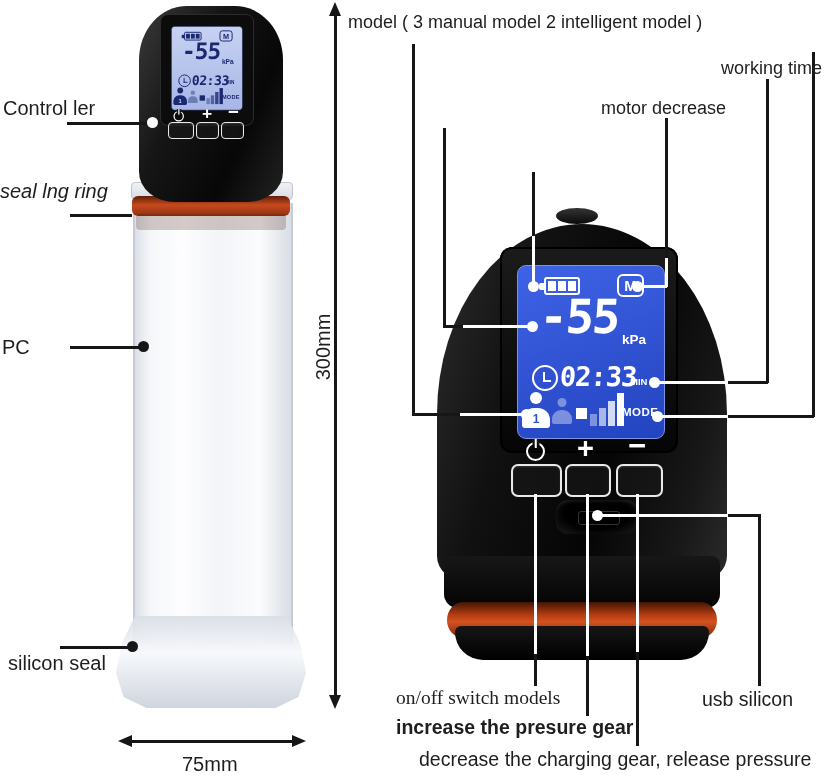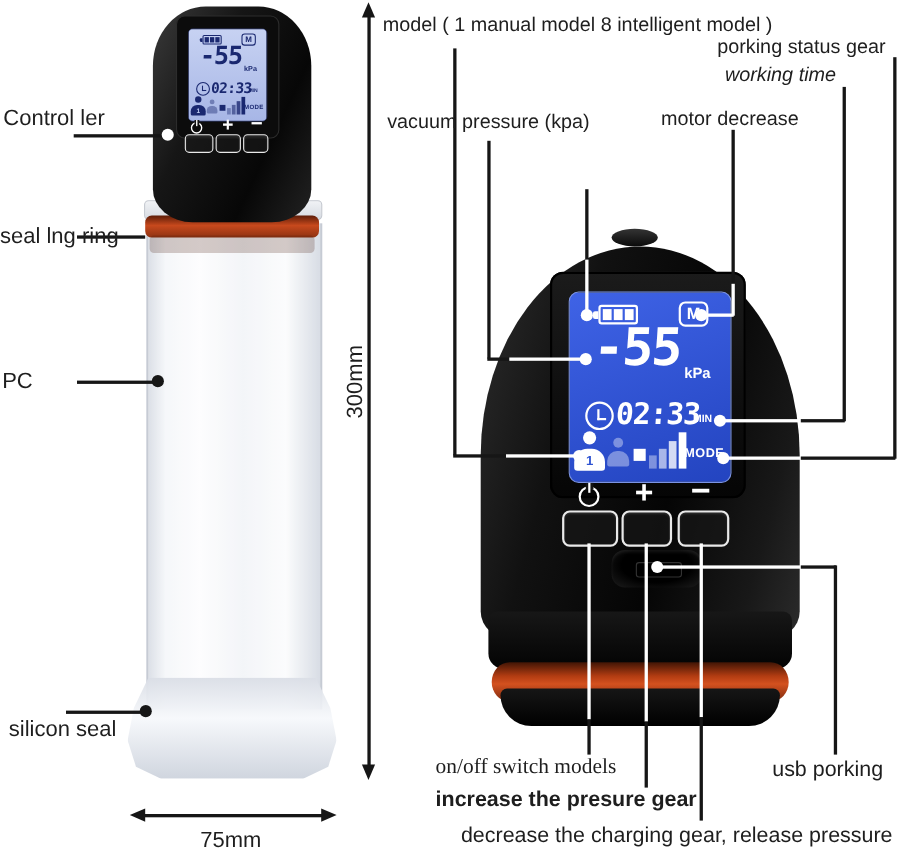--- a/index.html
+++ b/index.html
@@ -246,27 +246,25 @@
   <div class="ln vln" style="left:334px;top:14px;height:682px;"></div>
   <div class="tri up" style="left:329px;top:2px;"></div>
   <div class="tri dn" style="left:329px;top:695px;"></div>
   <div class="lbl side rot90" style="left:290px;top:336px;">300mm</div>
 
   <div class="ln hln" style="left:130px;top:740px;width:164px;"></div>
   <div class="tri lf" style="left:118px;top:735px;"></div>
   <div class="tri rt" style="left:292px;top:735px;"></div>
   <div class="lbl side" style="left:182px;top:753px;">75mm</div>
 
-  <div class="lbl top" style="left:348px;top:13px;">model ( 1 manual model 8 intelligent model )</div>
-  <div class="lbl top" style="left:652px;top:33px;">porking status gear</div>
-  <div class="lbl top" style="left:659px;top:59px;font-style:italic;">working time</div>
-  <div class="lbl top" style="left:352px;top:101px;">vacuum pressure (kpa)</div>
+  <div class="lbl top" style="left:348px;top:13px;">model ( 3 manual model 2 intelligent model )</div>
+  <div class="lbl top" style="left:721px;top:59px;">working time</div>
   <div class="lbl top" style="left:601px;top:99px;">motor decrease</div>
   <div class="lbl side" style="left:3px;top:97px;">Control ler</div>
-  <div class="lbl side" style="left:0px;top:204px;">seal lng ring</div>
+  <div class="lbl side" style="left:0px;top:180px;font-style:italic;">seal lng ring</div>
   <div class="lbl side" style="left:2px;top:336px;">PC</div>
   <div class="lbl side" style="left:8px;top:652px;">silicon seal</div>
   <div class="lbl bot" style="left:396px;top:687px;font-family:Liberation Serif, serif;">on/off switch models</div>
-  <div class="lbl bot" style="left:702px;top:689px;">usb porking</div>
+  <div class="lbl bot" style="left:702px;top:689px;">usb silicon</div>
   <div class="lbl bot" style="left:396px;top:717px;font-weight:bold;">increase the presure gear</div>
   <div class="lbl bot" style="left:419px;top:749px;">decrease the charging gear, release pressure</div>
 
 </div>
 
 </body></html>

